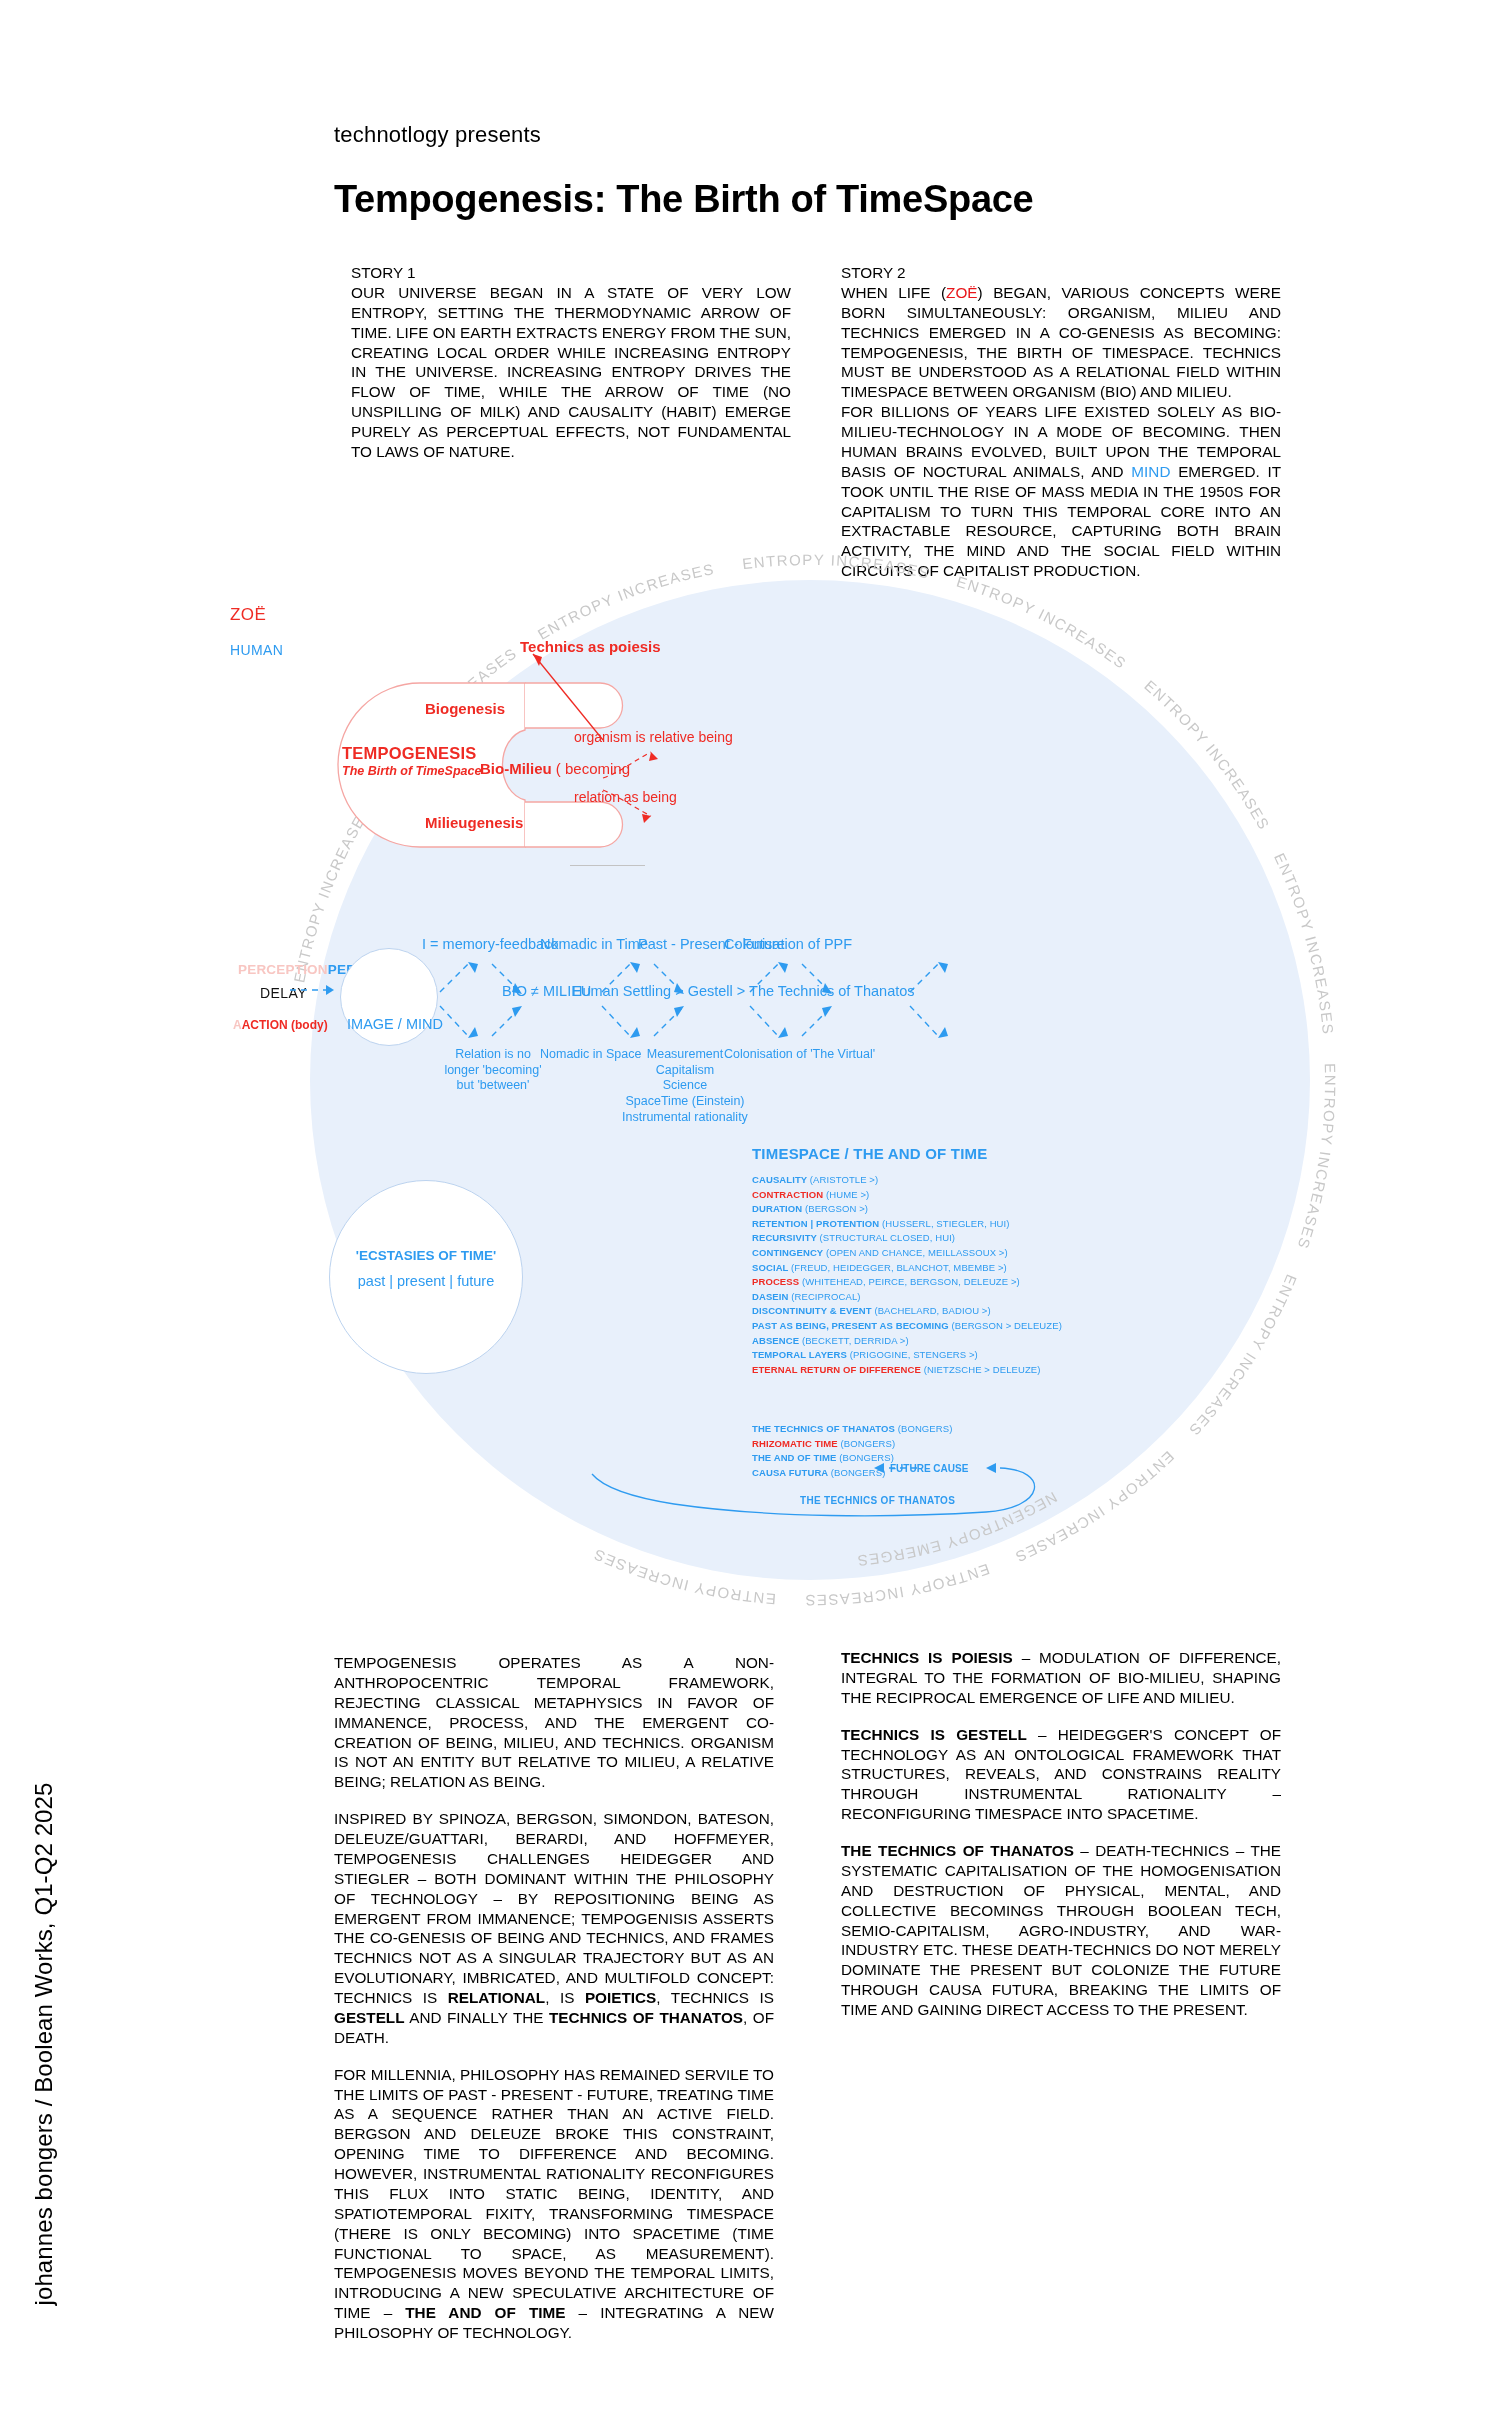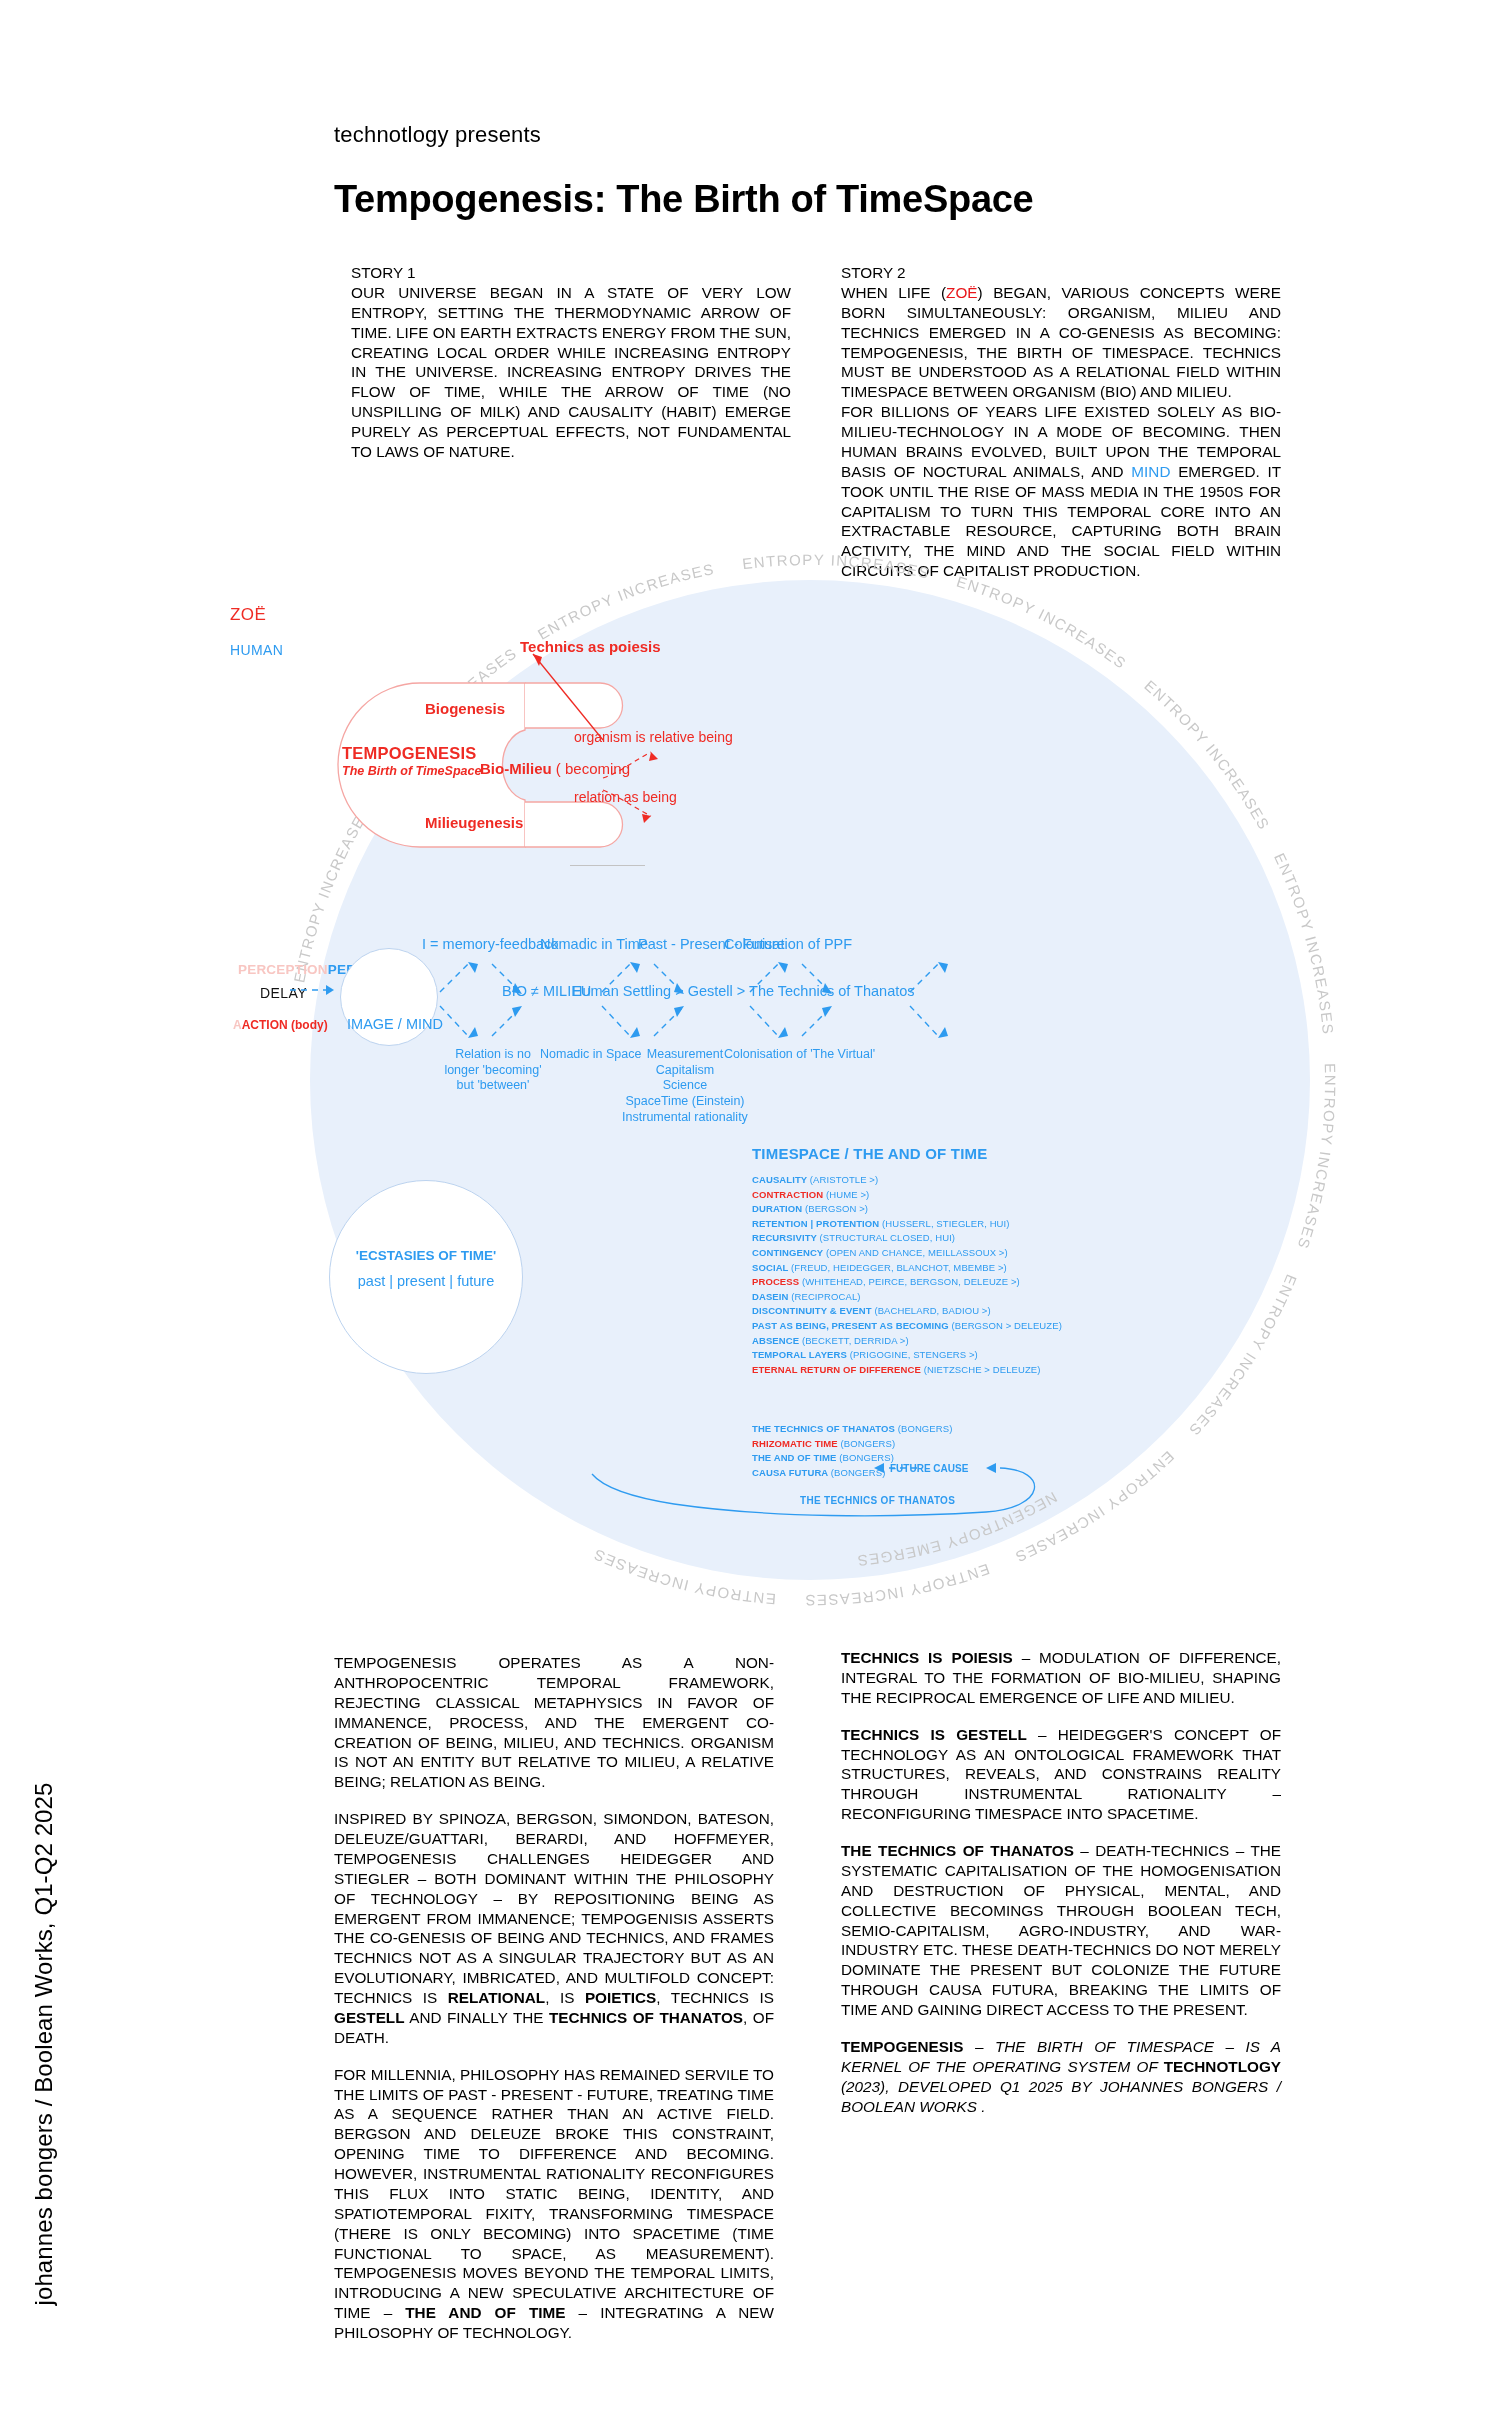--- a/index.html
+++ b/index.html
@@ -275,16 +275,15 @@
 <div id="bottom-left" class="bottom-col">
   <p>TEMPOGENESIS OPERATES AS A NON-ANTHROPOCENTRIC TEMPORAL FRAMEWORK, REJECTING CLASSICAL METAPHYSICS IN FAVOR OF IMMANENCE, PROCESS, AND THE EMERGENT CO-CREATION OF BEING, MILIEU, AND TECHNICS. ORGANISM IS NOT AN ENTITY BUT RELATIVE TO MILIEU, A RELATIVE BEING; RELATION AS BEING.</p>
   <p><span>INSPIRED BY SPINOZA, BERGSON, SIMONDON, BATESON, DELEUZE/GUATTARI, BERARDI, AND HOFFMEYER, TEMPOGENESIS CHALLENGES HEIDEGGER AND STIEGLER – BOTH DOMINANT WITHIN THE PHILOSOPHY OF TECHNOLOGY – BY REPOSITIONING BEING AS EMERGENT FROM IMMANENCE; TEMPOGENISIS ASSERTS THE CO-GENESIS OF BEING AND TECHNICS, AND FRAMES TECHNICS NOT AS A SINGULAR TRAJECTORY BUT AS AN EVOLUTIONARY, IMBRICATED, AND MULTIFOLD CONCEPT: TECHNICS IS </span><b>RELATIONAL</b><span>, IS </span><b>POIETICS</b><span>, TECHNICS IS </span><b>GESTELL</b><span> AND FINALLY THE </span><b>TECHNICS OF THANATOS</b><span>, OF DEATH.</span></p>
   <p><span>FOR MILLENNIA, PHILOSOPHY HAS REMAINED SERVILE TO THE LIMITS OF PAST - PRESENT - FUTURE, TREATING TIME AS A SEQUENCE RATHER THAN AN ACTIVE FIELD. BERGSON AND DELEUZE BROKE THIS CONSTRAINT, OPENING TIME TO DIFFERENCE AND BECOMING. HOWEVER, INSTRUMENTAL RATIONALITY RECONFIGURES THIS FLUX INTO STATIC BEING, IDENTITY, AND SPATIOTEMPORAL FIXITY, TRANSFORMING TIMESPACE (THERE IS ONLY BECOMING) INTO SPACETIME (TIME FUNCTIONAL TO SPACE, AS MEASUREMENT). TEMPOGENESIS MOVES BEYOND THE TEMPORAL LIMITS, INTRODUCING A NEW SPECULATIVE ARCHITECTURE OF TIME – </span><b>THE AND OF TIME</b><span> – INTEGRATING A NEW PHILOSOPHY OF TECHNOLOGY.</span></p>
 </div>
 
 <div id="bottom-right" class="bottom-col">
   <p><b>TECHNICS IS POIESIS</b><span> – MODULATION OF DIFFERENCE, INTEGRAL TO THE FORMATION OF BIO-MILIEU, SHAPING THE RECIPROCAL EMERGENCE OF LIFE AND MILIEU.</span></p>
   <p><b>TECHNICS IS GESTELL</b><span> – HEIDEGGER'S CONCEPT OF TECHNOLOGY AS AN ONTOLOGICAL FRAMEWORK THAT STRUCTURES, REVEALS, AND CONSTRAINS REALITY THROUGH INSTRUMENTAL RATIONALITY – RECONFIGURING TIMESPACE INTO SPACETIME.</span></p>
   <p><b>THE TECHNICS OF THANATOS</b><span> – DEATH-TECHNICS – THE SYSTEMATIC CAPITALISATION OF THE HOMOGENISATION AND DESTRUCTION OF PHYSICAL, MENTAL, AND COLLECTIVE BECOMINGS THROUGH BOOLEAN TECH, SEMIO-CAPITALISM, AGRO-INDUSTRY, AND WAR-INDUSTRY ETC. THESE DEATH-TECHNICS DO NOT MERELY DOMINATE THE PRESENT BUT COLONIZE THE FUTURE THROUGH CAUSA FUTURA, BREAKING THE LIMITS OF TIME AND GAINING DIRECT ACCESS TO THE PRESENT.</span></p>
-  <p><b>TEMPOGENESIS</b><i> – THE BIRTH OF TIMESPACE – IS A KERNEL OF THE OPERATING SYSTEM OF </i><b>TECHNOTLOGY</b><i> (2023), DEVELOPED Q1 2025 BY JOHANNES BONGERS / BOOLEAN WORKS .</i></p>
 </div>
 
 <div id="side-credit">johannes bongers / Boolean Works, Q1-Q2 2025</div>
 
 </body></html>

